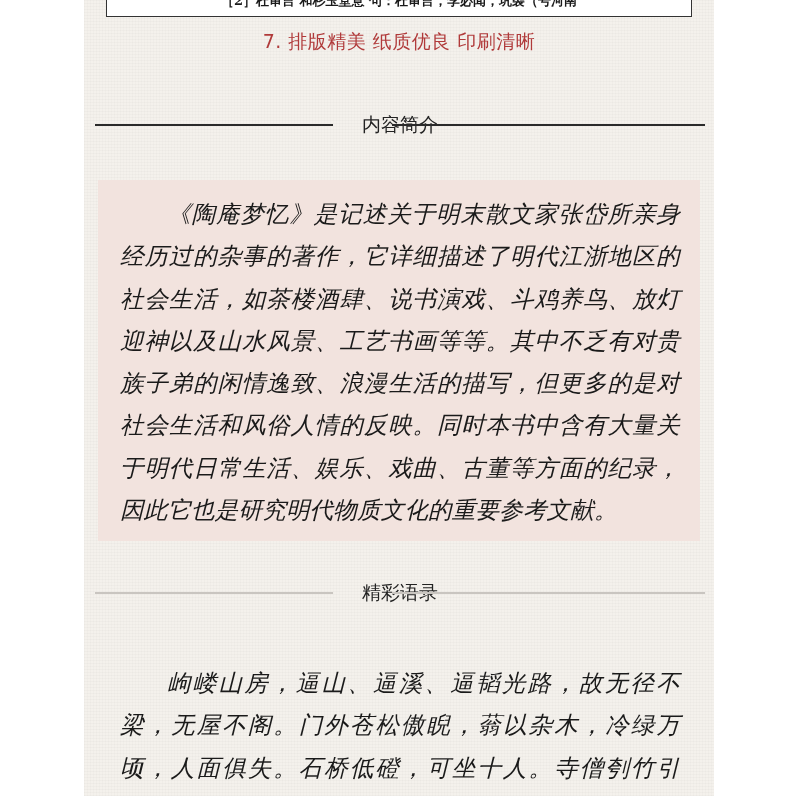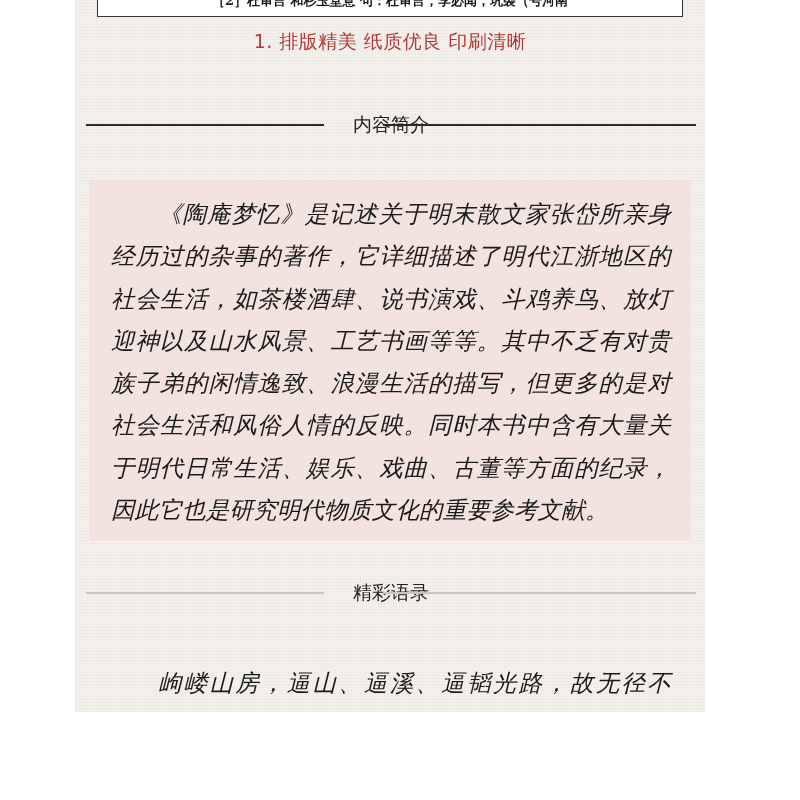--- a/index.html
+++ b/index.html
@@ -9,24 +9,24 @@
     height: 800px;
     overflow: hidden;
     background: #ffffff;
   }
   body {
     position: relative;
     font-family: "DejaVu Sans", "Liberation Sans", sans-serif;
   }
   .paper {
     position: absolute;
-    left: 75px;
+    left: 84px;
     top: 0;
     width: 630px;
-    height: 712px;
+    height: 796px;
     background-color: #f4f1ec;
     background-image:
       repeating-linear-gradient(0deg, rgba(0,0,0,0.018) 0px, rgba(0,0,0,0.018) 1px, transparent 1px, transparent 3px),
       repeating-linear-gradient(90deg, rgba(0,0,0,0.015) 0px, rgba(0,0,0,0.015) 1px, transparent 1px, transparent 3px);
     overflow: hidden;
   }
   .note-box {
     position: absolute;
     left: 22px;
     top: -20px;
@@ -120,21 +120,21 @@
 </style>
 </head>
 <body>
 
 <div class="paper">
 
   <div class="note-box">
     <div class="note-text">［2］杜审言  和杉玉堂意  句：杜审言，李必闻，巩袭（号河南</div>
   </div>
 
-  <div class="feature-title">1. 排版精美 纸质优良 印刷清晰</div>
+  <div class="feature-title">7. 排版精美 纸质优良 印刷清晰</div>
 
   <div class="section-header intro-header">
     <div class="line left"></div>
     <div class="title">内容简介</div>
     <div class="line right"></div>
   </div>
 
   <div class="intro-box">
     <div class="body-text intro-text">《陶庵梦忆》是记述关于明末散文家张岱所亲身经历过的杂事的著作，它详细描述了明代江浙地区的社会生活，如茶楼酒肆、说书演戏、斗鸡养鸟、放灯迎神以及山水风景、工艺书画等等。其中不乏有对贵族子弟的闲情逸致、浪漫生活的描写，但更多的是对社会生活和风俗人情的反映。同时本书中含有大量关于明代日常生活、娱乐、戏曲、古董等方面的纪录，因此它也是研究明代物质文化的重要参考文献。</div>
   </div>

